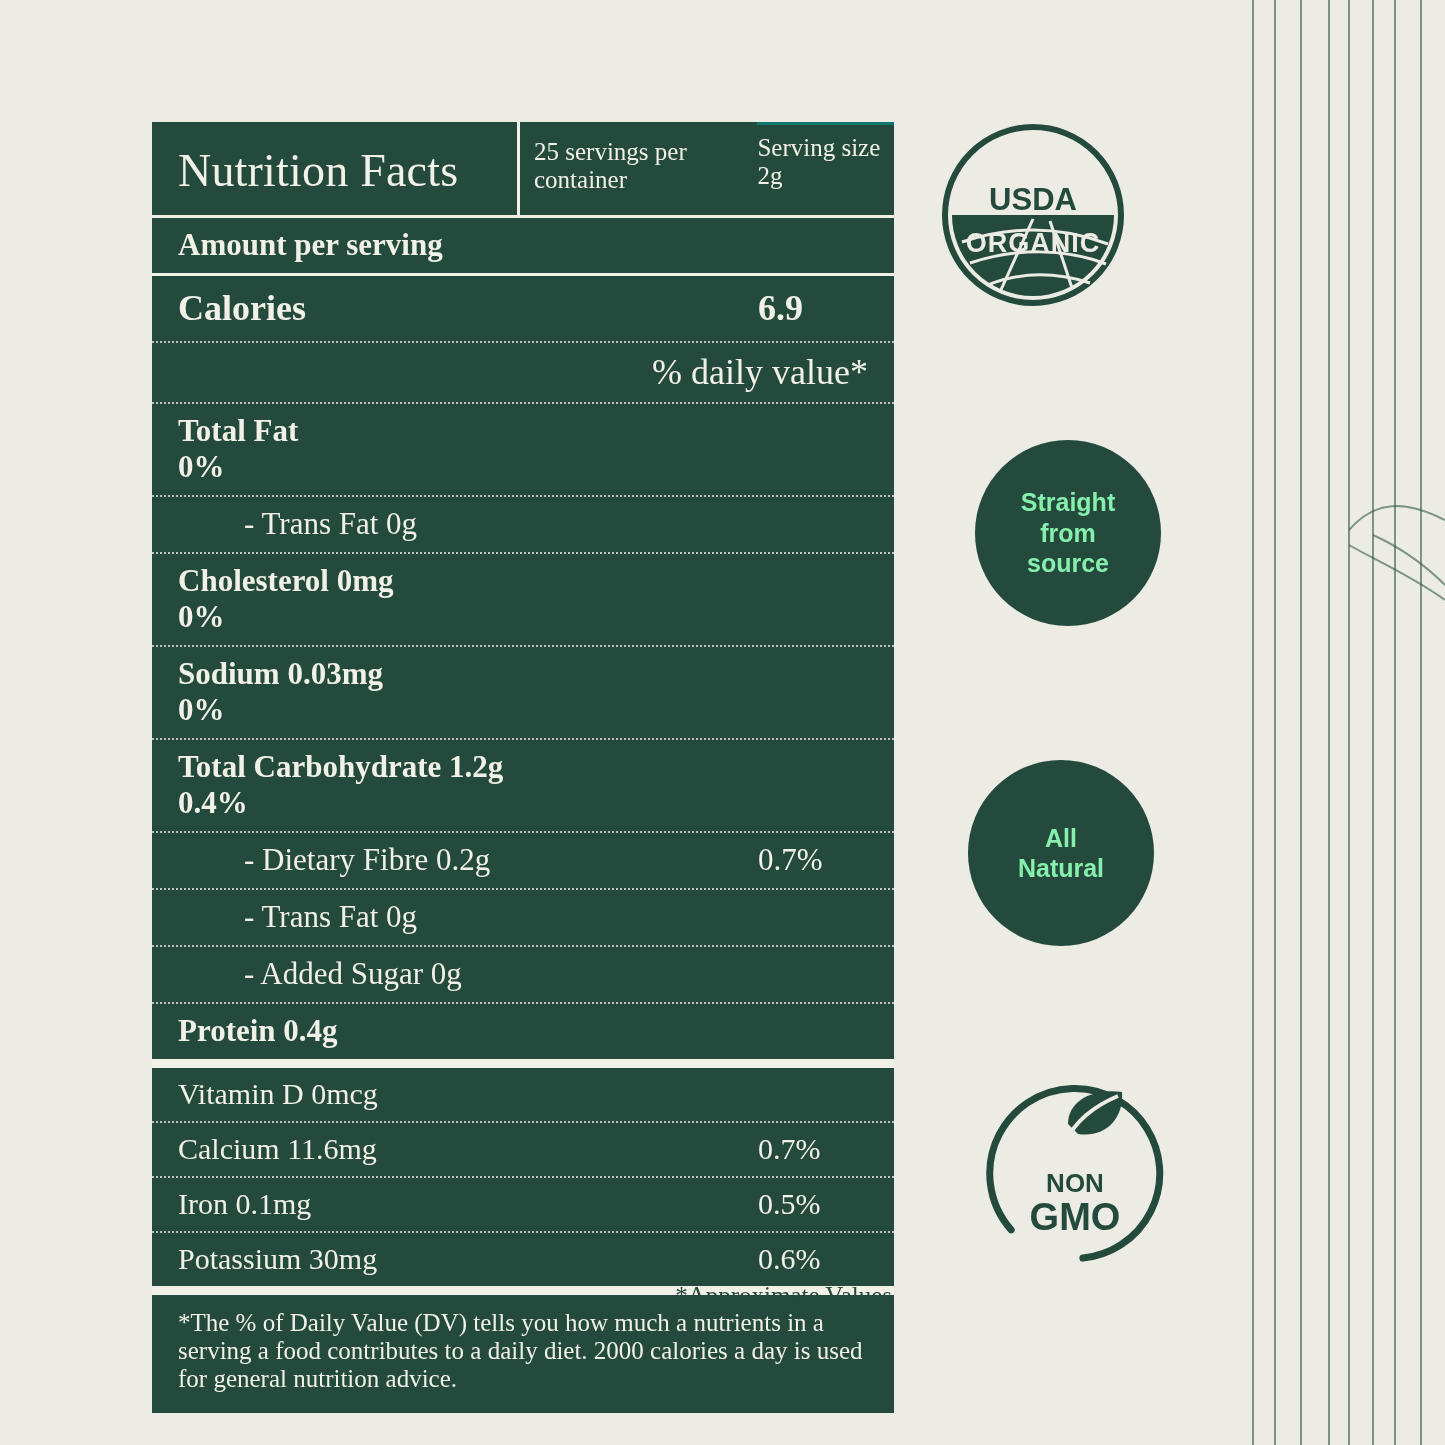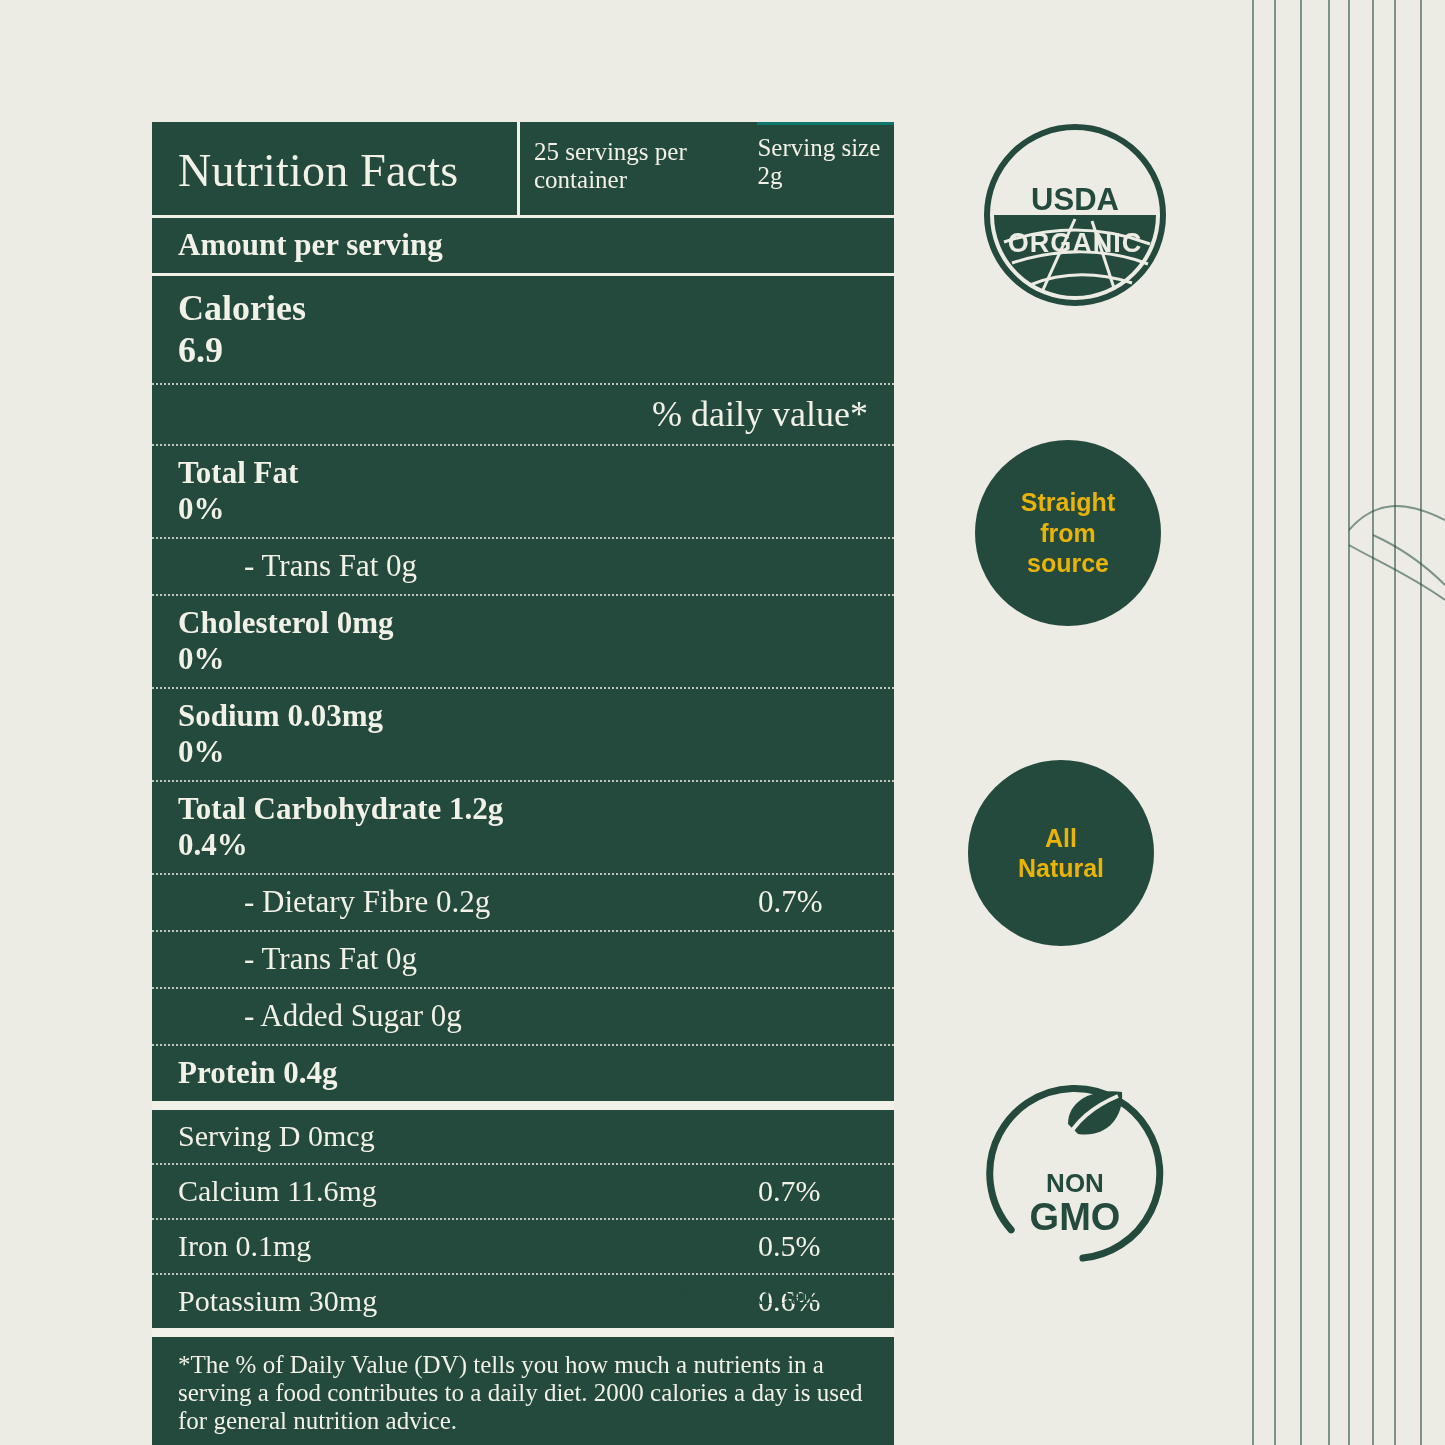--- a/index.html
+++ b/index.html
@@ -90,21 +90,20 @@
     font-weight: bold;
     font-size: 31px;
     padding: 9px 26px 10px 26px;
   }
 
   .cal-row {
     font-weight: bold;
     font-size: 36px;
     padding-top: 11px;
     padding-bottom: 12px;
-    flex-direction: column;
   }
   .cal-value { font-size: 36px; font-weight: bold; }
 
   .dv-row {
     justify-content: flex-end;
     font-size: 36px;
     padding-top: 8px;
     padding-bottom: 9px;
   }
 
@@ -143,31 +142,31 @@
 
   
   .badge {
     position: absolute;
     width: 186px;
     height: 186px;
     border-radius: 50%;
   }
   .badge-filled {
     background: #234a3c;
-    color: #eab308;
+    color: #86efac;
     display: flex;
     align-items: center;
     justify-content: center;
     text-align: center;
     font-family: "Liberation Sans", sans-serif;
     font-weight: bold;
     font-size: 25px;
     line-height: 1.22;
   }
-  #badge-usda { left: 982px; top: 122px; }
+  #badge-usda { left: 940px; top: 122px; }
   #badge-source { left: 975px; top: 440px; }
   #badge-natural { left: 968px; top: 760px; }
   #badge-nongmo { left: 982px; top: 1080px; }
 </style>
 </head>
 <body>
 
 <svg class="stalks" viewBox="0 0 200 1445" preserveAspectRatio="none">
   <g stroke="#234a3c" stroke-opacity="0.55" fill="none" stroke-width="2">
     <line x1="8" y1="0" x2="8" y2="1445"></line>
@@ -237,21 +236,21 @@
   <div class="row nut-row dotted-top">
     <span class="indent">- Added Sugar 0g</span>
     <span class="val"></span>
   </div>
   <div class="row nut-row bold dotted-top">
     <span>Protein 0.4g</span>
     <span class="val"></span>
   </div>
 
   <div class="row vit-row solid-top-thick">
-    <span>Serving D 0mcg</span>
+    <span>Vitamin D 0mcg</span>
     <span class="val"></span>
   </div>
   <div class="row vit-row dotted-top">
     <span>Calcium 11.6mg</span>
     <span class="val">0.7%</span>
   </div>
   <div class="row vit-row dotted-top">
     <span>Iron 0.1mg</span>
     <span class="val">0.5%</span>
   </div>

